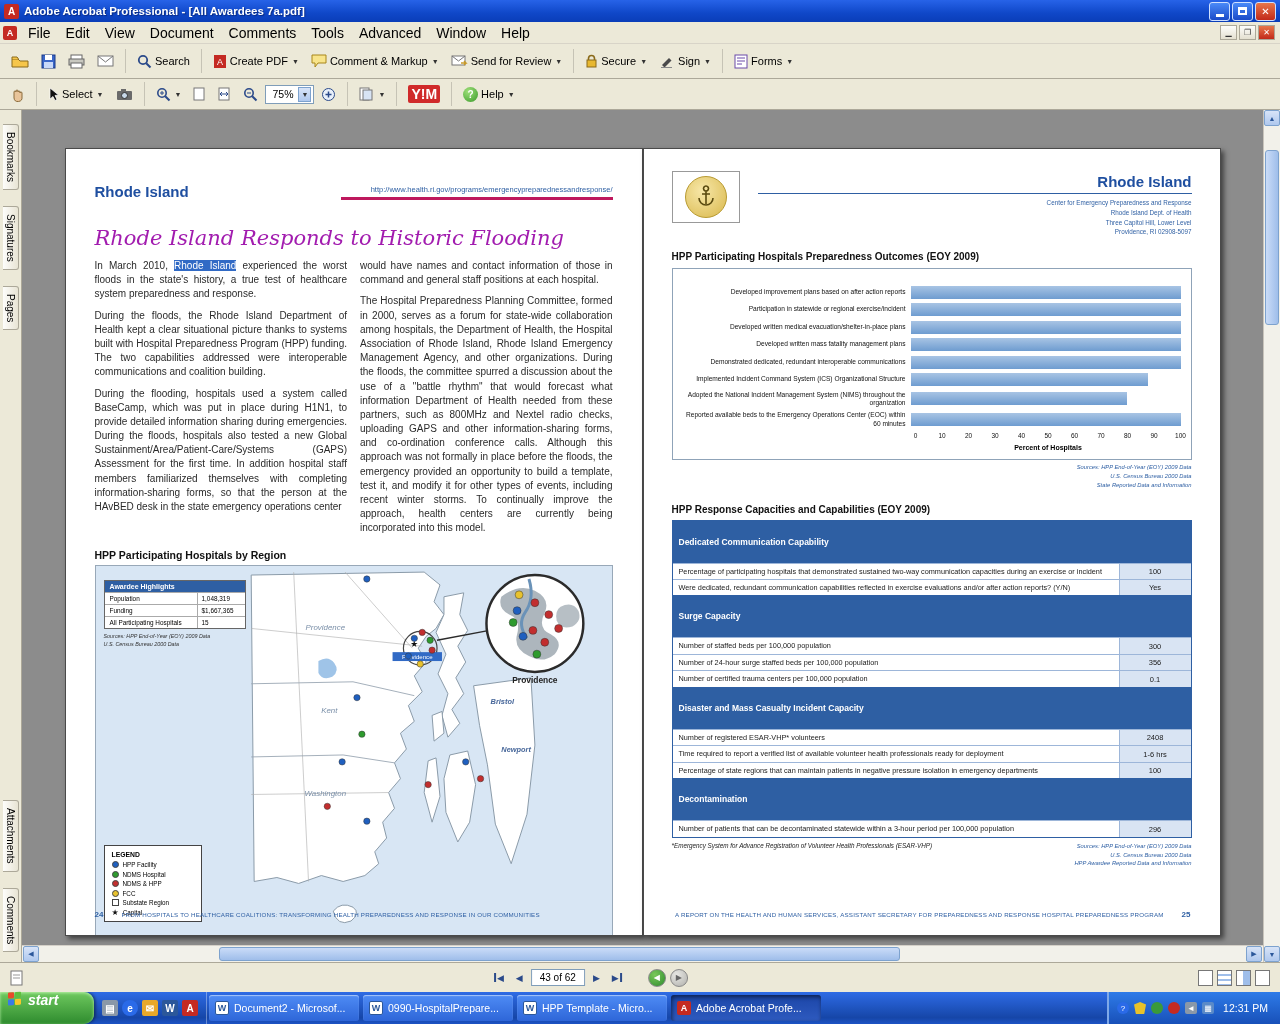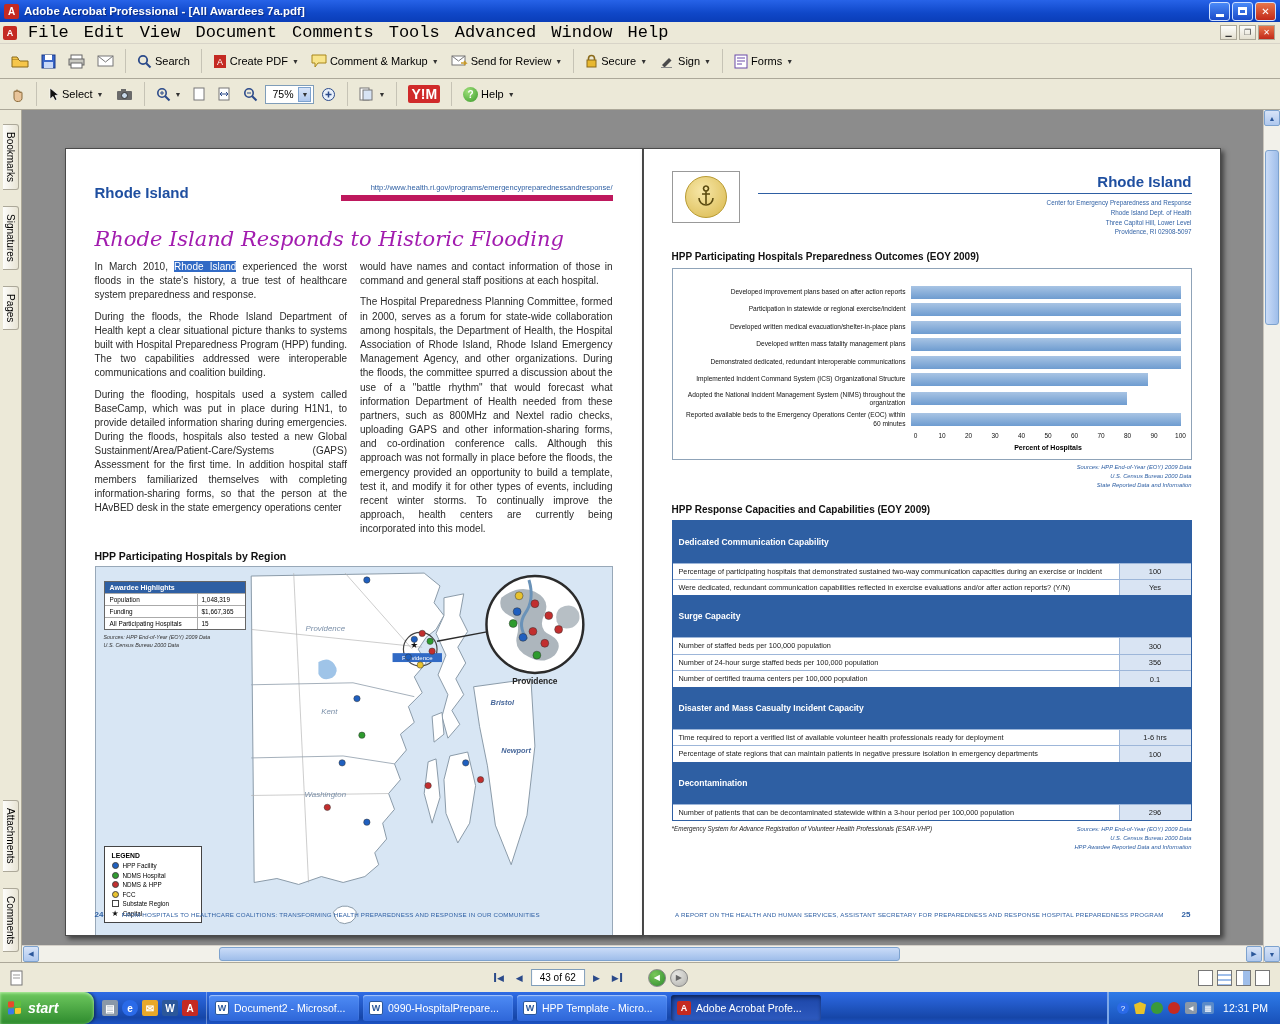--- a/index.html
+++ b/index.html
@@ -12,21 +12,21 @@
   .tb-title { color:#fff; font-weight:bold; font-size:11.5px; text-shadow:1px 1px 1px #0A2A80; flex:1; white-space:nowrap; overflow:hidden; }
   .winbtns { display:flex; gap:2px; }
   .winbtn { width:21px; height:19px; border-radius:3px; border:1px solid #cfe0ff; color:#fff; font-size:10px; display:flex; align-items:center; justify-content:center; background:linear-gradient(#4A8AF8,#1A4AC8); }
   .winbtn.close { background:linear-gradient(#E8764A,#C22A1A); }
   .minglyph { width:8px; height:3px; background:#fff; margin-top:8px; }
   .maxglyph { width:9px; height:8px; border:2px solid #fff; border-top-width:3px; }
 
   
   .menubar { height:22px; background:#ECE9D8; border-bottom:1px solid #D8D4C8; display:flex; align-items:center; padding:0 3px; gap:1px; flex:0 0 auto; }
   .docicon { width:14px; height:14px; background:#C42A22; border-radius:2px; color:#fff; font-size:9px; font-weight:bold; display:flex; align-items:center; justify-content:center; margin-right:3px; }
-  .menuitem { font-size:17px; padding:3px 7px; color:#000;font-family:Liberation Mono, monospace; }
+  .menuitem { font-size:14px; padding:3px 7px; color:#000; }
   .mdibtns { margin-left:auto; display:flex; gap:2px; padding-right:2px; }
   .mdibtn { width:17px; height:15px; border:1px solid #ACA899; background:linear-gradient(#FDFDFB,#E4E0D0); font-size:8px; display:flex; align-items:center; justify-content:center; color:#333; }
   .mdibtn.close { background:linear-gradient(#E8764A,#C22A1A); color:#fff; }
 
   
   .tb1 { height:35px; } .tb2 { height:31px; }
   .toolbar { background:#ECE9D8; border-bottom:1px solid #ACA899; display:flex; align-items:center; padding:0 6px; gap:2px; flex:0 0 auto; }
   .tbtn { display:flex; align-items:center; gap:3px; padding:3px 4px; border:1px solid transparent; border-radius:2px; font-size:11px; color:#000; background:transparent; }
   .dd { font-size:7px; color:#333; margin-left:1px; }
   .tsep { width:1px; height:24px; background:#C6C3B5; margin:0 4px; }
@@ -61,39 +61,39 @@
   .viewbtn { width:18px; height:18px; border-radius:50%; color:#fff; font-size:8px; display:flex; align-items:center; justify-content:center; border:1px solid #888; }
   .viewbtn.prev { background:radial-gradient(circle at 35% 30%,#7AC85A,#2E8B2E); }
   .viewbtn.next { background:radial-gradient(circle at 35% 30%,#E8E8E4,#B0B0AC); color:#666; }
   .sb-right { margin-left:auto; display:flex; gap:4px; align-items:center; }
   .layico { width:15px; height:16px; border:1px solid #777; background:#fff; display:flex; }
   .layico.two { background:linear-gradient(90deg,#fff 48%,#9FBEEA 48%); }
   .layico.cont { background:repeating-linear-gradient(#fff 0 3px,#9FBEEA 3px 5px); }
 
   
   .taskbar { height:32px; background:linear-gradient(#2E6BE5,#1646A8 80%,#1C53C4); display:flex; align-items:stretch; flex:0 0 auto; }
-  .startbtn { width:94px; background:linear-gradient(#6FC95F,#2E8B2E); border-radius:0 10px 10px 0; color:#fff; font-style:italic; font-weight:bold; font-size:14px; display:flex; align-items:center; gap:6px; padding:0 12px 0 8px; box-shadow:inset 0 1px 3px #B8F0A8, 2px 0 3px rgba(0,0,0,.4); }
+  .startbtn { width:94px; background:linear-gradient(#6FC95F,#2E8B2E); border-radius:0 10px 10px 0; color:#fff; font-style:italic; font-weight:bold; font-size:14px; display:flex; gap:6px; padding:0 12px 0 8px; box-shadow:inset 0 1px 3px #B8F0A8, 2px 0 3px rgba(0,0,0,.4); }
   .flag { width:14px; height:14px; display:grid; grid-template-columns:6px 6px; grid-template-rows:6px 6px; gap:1px; transform:skewY(-4deg); }
   .flag i { border-radius:1px; }
   .qlaunch { display:flex; align-items:center; gap:4px; padding:0 8px; border-right:1px solid rgba(255,255,255,.35); }
   .qicon { width:16px; height:16px; border-radius:2px; font-size:10px; font-weight:bold; display:flex; align-items:center; justify-content:center; color:#fff; }
   .taskbtn { width:150px; margin:3px 2px; background:linear-gradient(#4E8BF5,#2E66D8); border-radius:3px; color:#fff; font-size:10.5px; display:flex; align-items:center; gap:5px; padding:0 6px; box-shadow:inset 0 1px 1px rgba(255,255,255,.5); overflow:hidden; white-space:nowrap; }
   .taskbtn.active { background:linear-gradient(#1C46A8,#2E5ABF); box-shadow:inset 1px 2px 4px rgba(0,0,0,.55); }
   .ticon { width:14px; height:14px; border-radius:2px; font-size:9px; font-weight:bold; display:flex; align-items:center; justify-content:center; flex:0 0 auto; }
   .ticon.word { background:#fff; color:#2B579A; border:1px solid #2B579A; }
   .ticon.acro { background:#C42A22; color:#fff; }
   .tray { margin-left:auto; background:linear-gradient(#2E7BE8,#1850B8); border-left:2px solid #7FA8E8; display:flex; align-items:center; gap:5px; padding:0 12px 0 8px; }
   .trayico { width:12px; height:12px; border-radius:2px; font-size:8px; color:#fff; display:flex; align-items:center; justify-content:center; }
   .clock { color:#fff; font-size:10.5px; margin-left:4px; }
 
   
   .lp { padding:34px 29px 0; }
   .lp-header { display:flex; align-items:flex-end; justify-content:space-between; }
   .state-title { color:#1F4FA0; font-size:15px; font-weight:bold; }
-  .lp-url { font-size:7.5px; color:#2E5FA3; border-bottom:6px solid #be185d; padding-bottom:3px; padding-left:30px; }
+  .lp-url { font-size:7.5px; color:#2E5FA3; border-bottom:3px solid #be185d; padding-bottom:3px; padding-left:30px; }
   .article-title { font-family:"DejaVu Serif",serif; font-style:italic; font-size:21px; color:#a21caf; text-align:left; margin-top:26px; }
   .cols { display:flex; gap:13px; margin-top:9px; }
   .col { flex:1; font-size:10px; line-height:1.42; text-align:justify; color:#2a2a2a; }
   .col p { margin-bottom:7px; }
   .hl { background:#316AC5; color:#fff; }
   .map-title { margin-top:6px; font-size:10.5px; font-weight:bold; color:#111; }
   .mapbox { margin-top:4px; height:372px; border:1px solid #98A8B8; background:#D8E6F4; position:relative; }
   .map-sources { text-align:right; font-size:6px; font-style:italic; color:#2E5FA3; margin-top:3px; }
   .pg-footer { position:absolute; bottom:16px; left:29px; right:29px; display:flex; align-items:baseline; gap:18px; color:#2E5FA3; }
   .pg-num { font-size:8px; font-weight:bold;margin-top:48px; }
@@ -622,20 +622,24 @@
             </div>
           <div class="trow">
               <div class="tdesc">Number of 24-hour surge staffed beds per 100,000 population</div>
               <div class="tval">356</div>
             </div>
           <div class="trow">
               <div class="tdesc">Number of certified trauma centers per 100,000 population</div>
               <div class="tval">0.1</div>
             </div>
           <div class="sec-h">Disaster and Mass Casualty Incident Capacity</div>
+          <div class="trow">
+              <div class="tdesc">Number of registered ESAR-VHP* volunteers</div>
+              <div class="tval">2408</div>
+            </div>
           <div class="trow">
               <div class="tdesc">Time required to report a verified list of available volunteer health professionals ready for deployment</div>
               <div class="tval">1-6 hrs</div>
             </div>
           <div class="trow">
               <div class="tdesc">Percentage of state regions that can maintain patients in negative pressure isolation in emergency departments</div>
               <div class="tval">100</div>
             </div>
           <div class="sec-h">Decontamination</div>
           <div class="trow">

